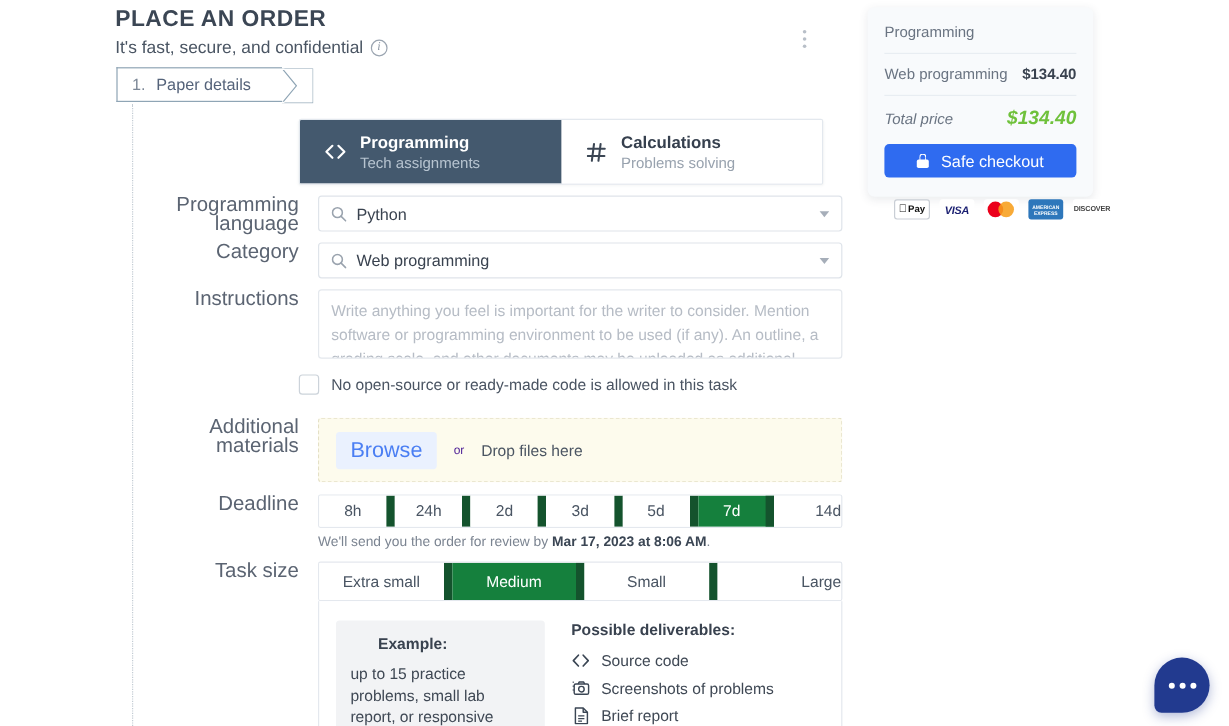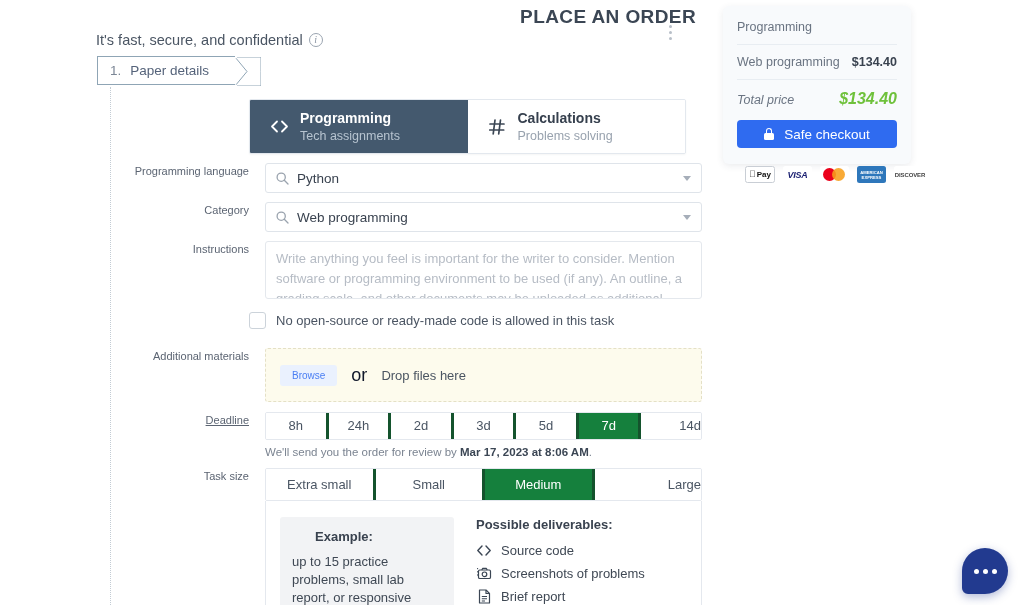--- a/index.html
+++ b/index.html
@@ -9,21 +9,21 @@
     font-family: "Liberation Sans", sans-serif;
     color: #3d4757;
     overflow: hidden;
   }
   .page { position: relative; width: 1024px; height: 605px; }
 
   
   .header { position: absolute; left: 96px; top: 6px; width: 600px; }
   .page-title {
     font-size: 19px; font-weight: bold; letter-spacing: .4px;
-    color: #3b4654; text-transform: uppercase; text-align: right;
+    color: #3b4654; text-transform: uppercase;
   }
   .page-sub {
     margin-top: 4px; font-size: 14.5px; color: #4a5563;
     display: flex; align-items: center; gap: 6px;
   }
   .info-icon {
     width: 14px; height: 14px; border: 1.2px solid #9aa4b0; border-radius: 50%;
     display: inline-flex; align-items: center; justify-content: center;
     font-size: 10px; font-style: italic; color: #8b95a3; line-height: 1;
     font-family: "Liberation Serif", serif;
@@ -48,21 +48,21 @@
   .step-arrow {
     position: absolute; left: 0; top: 0; width: 26px; height: 29px;
   }
   .step-dots {
     position: absolute; left: 110px; top: 87px; width: 1px; height: 518px;
     border-left: 1.5px dotted #c3ccd4;
   }
 
   .row { position: absolute; display: flex; }
   .lbl {
-    font-size: 11px; color: #5b6472; text-align: right;
+    font-size: 17px; color: #5b6472; text-align: right;
     width: 140px; line-height: 16px;
   }
 
   
   .cat-tabs {
     position: absolute; left: 249px; top: 99px; width: 437px; height: 55px;
     display: flex; border: 1px solid #e3e8ee; border-radius: 2px; overflow: hidden;
     background: #fff;
     box-shadow: 0 1px 2px rgba(60,72,88,.05);
   }
@@ -101,34 +101,34 @@
   }
   .chk-label { font-size: 13px; color: #4a5462; }
 
   
   .dropzone {
     width: 437px; height: 54px; background: #fdfbed;
     border: 1.4px dashed #e4e0c6; border-radius: 3px;
     display: flex; align-items: center; padding: 0 14px; gap: 14px;
   }
   .browse {
-    background: #eaf1fe; color: #4a7ef3; font-size: 10px;
+    background: #eaf1fe; color: #4a7ef3; font-size: 18px;
     padding: 5px 12px; border-radius: 3px; cursor: pointer;
   }
-  .or { font-size: 18px; color: #0f172a; }
+  .or { font-size: 10px; color: #4c1d95; }
   .drop-txt { font-size: 13px; color: #4b5562; }
 
   
   .seg {
     width: 437px; display: flex; border: 1px solid #e4e8ee; border-radius: 2px;
     overflow: hidden; background: #fff;
   }
   .seg .opt {
     flex: 1; text-align: center; font-size: 13px; color: #4a5563;
-    border-right: 3px solid #14532d; cursor: pointer; background: #fff;
+    border-right: 7px solid #14532d; cursor: pointer; background: #fff;
   }
   .seg .opt:last-child { border-right: none; text-align: right; }
   .seg .opt.active { background: #15803d; color: #fff; }
   .seg-deadline .opt { height: 26px; line-height: 26px; }
   .seg-size .opt { height: 31px; line-height: 31px; }
 
   .note { font-size: 11.5px; color: #7b8491; margin-top: 6px; }
   .note b { color: #3b4654; }
 
   
@@ -282,21 +282,21 @@
   <div class="row" style="left:109px; top:348px;">
     <div class="lbl" style="margin-right:16px;">Additional materials</div>
     <div class="dropzone">
       <div class="browse">Browse</div>
       <div class="or">or</div>
       <div class="drop-txt">Drop files here</div>
     </div>
   </div>
 
   <div class="row" style="left:109px; top:412px;">
-    <div class="lbl" style="margin-right:16px;text-decoration:underline;">Deadline</div>
+    <div class="lbl" style="margin-right:16px;">Deadline</div>
     <div>
       <div class="seg seg-deadline">
         <div class="opt">8h</div>
         <div class="opt">24h</div>
         <div class="opt">2d</div>
         <div class="opt">3d</div>
         <div class="opt">5d</div>
         <div class="opt active">7d</div>
         <div class="opt">14d</div>
       </div>
@@ -304,22 +304,22 @@
         <span>We'll send you the order for review by </span><b>Mar 17, 2023 at 8:06 AM</b><span>.</span>
       </div>
     </div>
   </div>
 
   <div class="row" style="left:109px; top:468px;">
     <div class="lbl" style="margin-right:16px;">Task size</div>
     <div>
       <div class="seg seg-size">
         <div class="opt">Extra small</div>
+        <div class="opt active">Medium</div>
         <div class="opt">Small</div>
-        <div class="opt active">Medium</div>
         <div class="opt">Large</div>
       </div>
       <div class="size-panel">
         <div class="ex-box">
           <div class="ex-title">Example:</div>
           <div class="ex-txt">up to 15 practice problems, small lab report, or responsive webpage</div>
         </div>
         <div>
           <div class="dl-title">Possible deliverables:</div>
 

